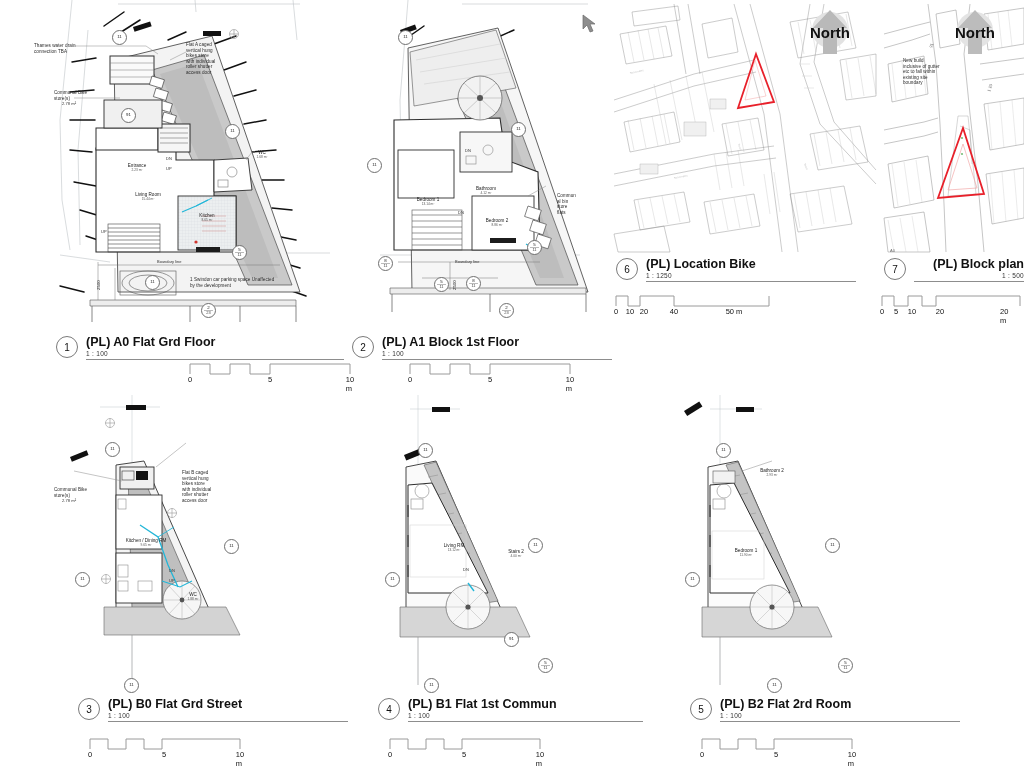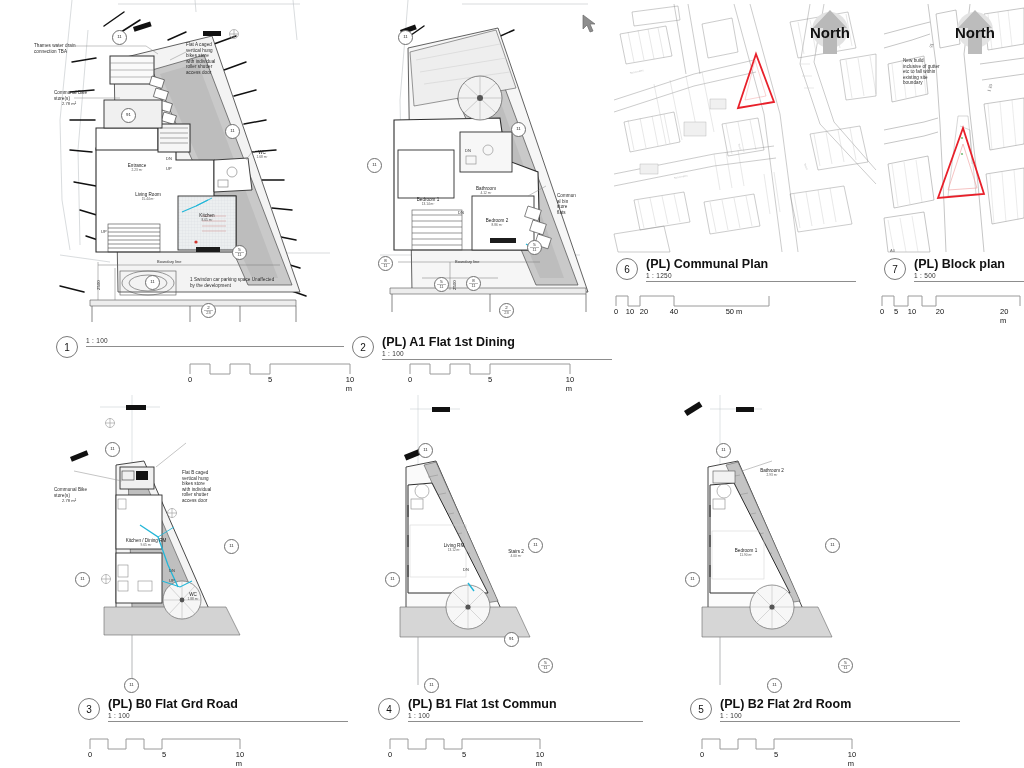--- a/index.html
+++ b/index.html
@@ -263,20 +263,21 @@
     <span class="a">91</span>
   </div>
   <div class="mk" style="left:145px;top:275px;">
     <span class="a">11</span>
   </div>
 
   <div class="viewtitle" style="left:56px;top:336px;width:290px;">
     <div class="vt-row">
       <div class="vt-bubble">1</div>
       <div class="vt-textwrap" style="width:258px;">
+        <div class="vt-name">(PL) A0 Flat Grd Floor</div>
         <div class="vt-scale">1 : 100</div>
         <div class="vt-rule"></div>
       </div>
     </div>
   </div>
   <div class="scalebar" style="left:188px;top:358px;">
     <svg class="sb-svg" width="170" height="18" viewBox="0 0 170 18">
       <path d="M2 16 L2 6 L22 6 L22 16 L42 16 L42 6 L62 6 L62 16 L82 16 L82 6 L162 6 L162 16" fill="none" stroke="#9a9a9a" stroke-width="1"></path>
     </svg>
     <div class="sb-lbl" style="left:2px;top:17px;">0</div>
@@ -420,21 +421,21 @@
   <div class="note" style="left:557px;top:193px;">Commun
 al bin
 store
 flats</div>
   <div class="dimtxt vert" style="left:452px;top:290px;">2500</div>
 
   <div class="viewtitle" style="left:352px;top:336px;width:290px;">
     <div class="vt-row">
       <div class="vt-bubble">2</div>
       <div class="vt-textwrap" style="width:230px;">
-        <div class="vt-name">(PL) A1  Flat 1st Dining</div>
+        <div class="vt-name">(PL) A1  Block 1st Floor</div>
         <div class="vt-scale">1 : 100</div>
         <div class="vt-rule"></div>
       </div>
     </div>
   </div>
   <div class="scalebar" style="left:408px;top:358px;">
     <svg class="sb-svg" width="170" height="18" viewBox="0 0 170 18">
       <path d="M2 16 L2 6 L22 6 L22 16 L42 16 L42 6 L62 6 L62 16 L82 16 L82 6 L162 6 L162 16" fill="none" stroke="#9a9a9a" stroke-width="1"></path>
     </svg>
     <div class="sb-lbl" style="left:2px;top:17px;">0</div>
@@ -512,21 +513,21 @@
       <circle cx="35" cy="22" r="18" fill="#e2e2e2"></circle>
       <path d="M35 2 L52 20 L42 20 L42 46 L28 46 L28 20 L18 20 Z" fill="#b9b9b9"></path>
     </svg>
     <div class="label">North</div>
   </div>
 
   <div class="viewtitle" style="left:616px;top:258px;width:260px;">
     <div class="vt-row">
       <div class="vt-bubble">6</div>
       <div class="vt-textwrap" style="width:210px;">
-        <div class="vt-name">(PL) Communal Plan</div>
+        <div class="vt-name">(PL) Location Bike</div>
         <div class="vt-scale">1 : 1250</div>
         <div class="vt-rule"></div>
       </div>
     </div>
   </div>
   <div class="scalebar" style="left:614px;top:290px;">
     <svg class="sb-svg" width="160" height="18" viewBox="0 0 160 18">
       <path d="M2 16 L2 6 L14 6 L14 16 L26 16 L26 6 L60 6 L60 16 L155 16 L155 6" fill="none" stroke="#9a9a9a" stroke-width="1"></path>
     </svg>
     <div class="sb-lbl" style="left:2px;top:17px;">0</div>
@@ -595,21 +596,21 @@
 
   <div class="note" style="left:903px;top:58px;">New build
 inclusive of gutter
 etc to fall within
 existing site
 boundary</div>
 
   <div class="viewtitle" style="left:884px;top:258px;width:140px;">
     <div class="vt-row">
       <div class="vt-bubble">7</div>
-      <div class="vt-textwrap" style="width:138px;">
+      <div class="vt-textwrap" style="width:138px;text-align:right;">
         <div class="vt-name">(PL) Block plan</div>
         <div class="vt-scale">1 : 500</div>
         <div class="vt-rule"></div>
       </div>
     </div>
   </div>
   <div class="scalebar" style="left:880px;top:290px;">
     <svg class="sb-svg" width="144" height="18" viewBox="0 0 144 18">
       <path d="M2 16 L2 6 L14 6 L14 16 L28 16 L28 6 L42 6 L42 16 L56 16 L56 6 L140 6 L140 16" fill="none" stroke="#9a9a9a" stroke-width="1"></path>
     </svg>
@@ -719,21 +720,21 @@
     <span class="a">11</span>
   </div>
   <div class="mk" style="left:124px;top:678px;">
     <span class="a">11</span>
   </div>
 
   <div class="viewtitle" style="left:78px;top:698px;width:290px;">
     <div class="vt-row">
       <div class="vt-bubble">3</div>
       <div class="vt-textwrap" style="width:240px;">
-        <div class="vt-name">(PL) B0 Flat Grd Road</div>
+        <div class="vt-name">(PL) B0 Flat Grd Street</div>
         <div class="vt-scale">1 : 100</div>
         <div class="vt-rule"></div>
       </div>
     </div>
   </div>
   <div class="scalebar" style="left:88px;top:733px;">
     <svg class="sb-svg" width="160" height="18" viewBox="0 0 160 18">
       <path d="M2 16 L2 6 L20 6 L20 16 L38 16 L38 6 L56 6 L56 16 L74 16 L74 6 L152 6 L152 16" fill="none" stroke="#9a9a9a" stroke-width="1"></path>
     </svg>
     <div class="sb-lbl" style="left:2px;top:17px;">0</div>

